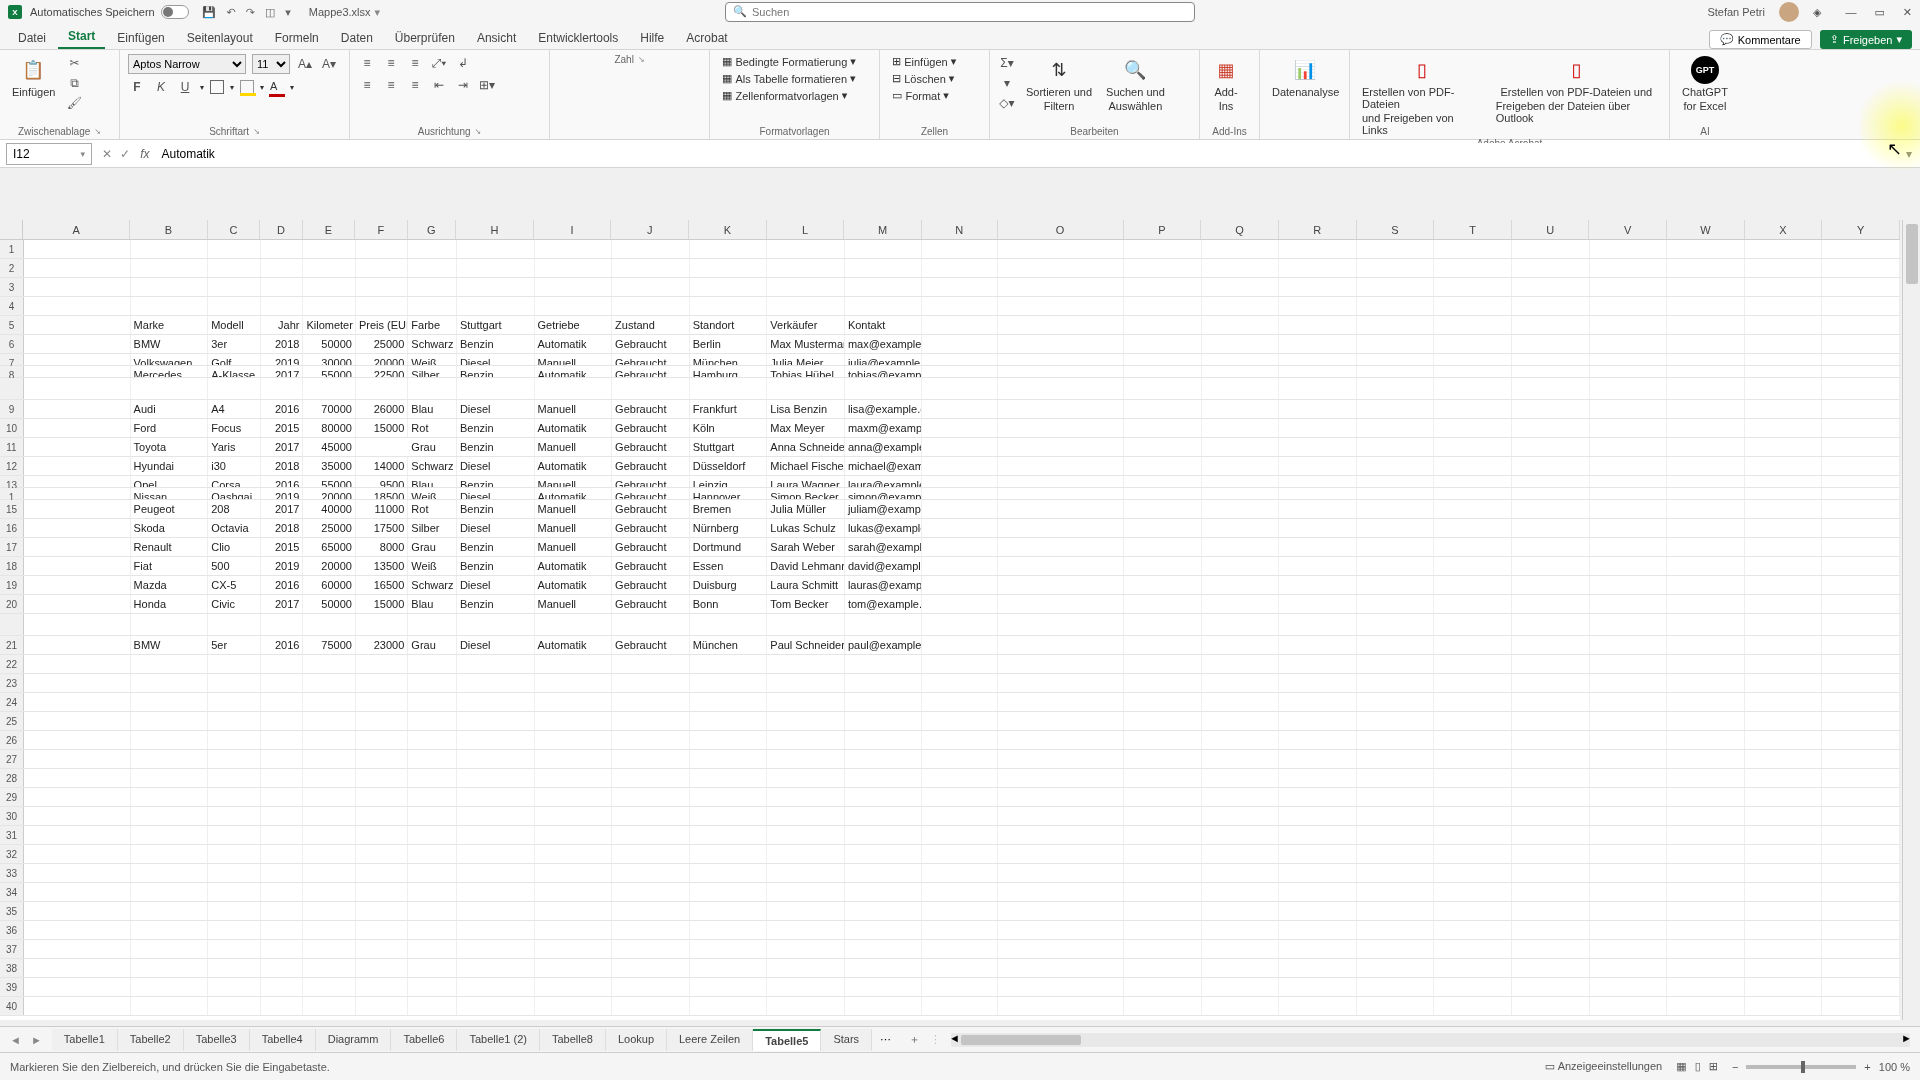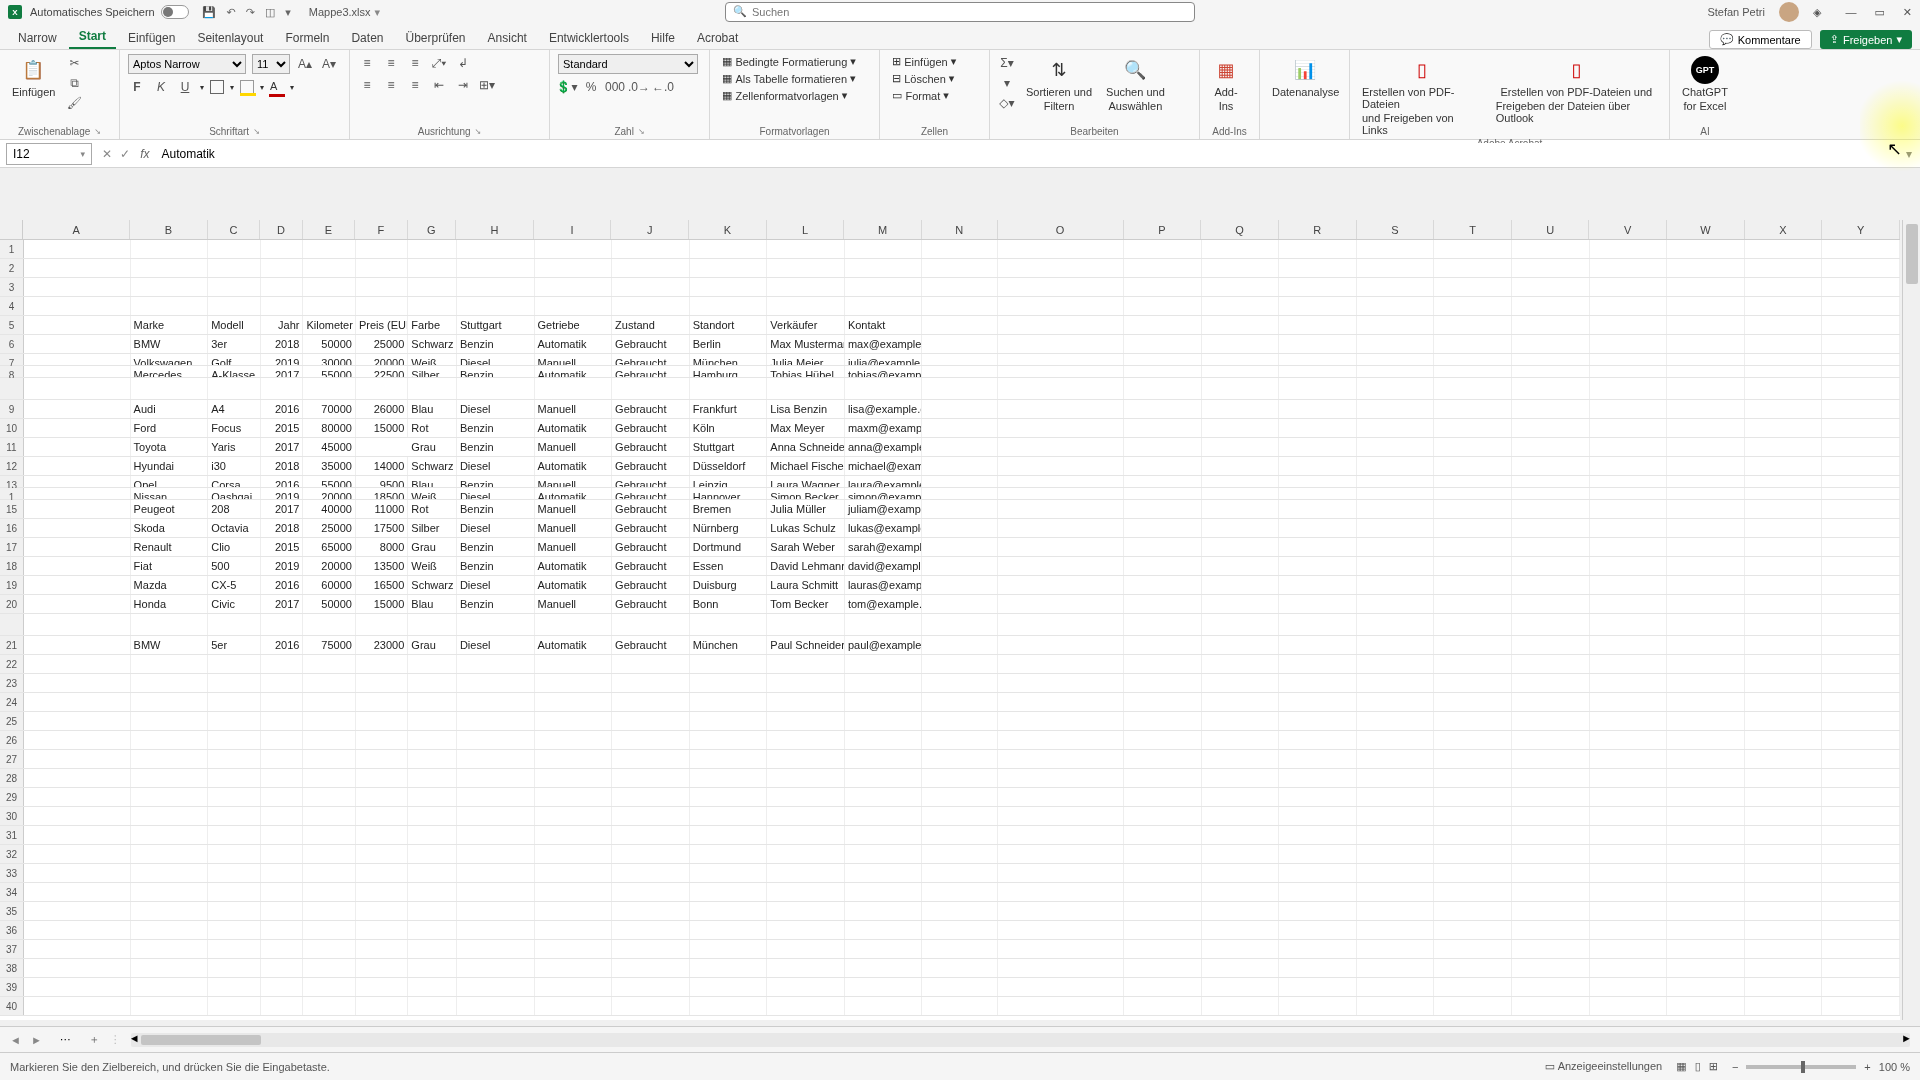--- a/index.html
+++ b/index.html
@@ -122,21 +122,21 @@
     <span>◈</span>
     <div class="winbtns">
       <span>—</span>
       <span>▭</span>
       <span>✕</span>
     </div>
   </div>
 </div>
 
 <div class="ribbon-tabs" id="ribbon-tabs">
-  <div class="tab">Narrow</div>
+  <div class="tab">Datei</div>
     <div class="tab active">Start</div>
     <div class="tab">Einfügen</div>
     <div class="tab">Seitenlayout</div>
     <div class="tab">Formeln</div>
     <div class="tab">Daten</div>
     <div class="tab">Überprüfen</div>
     <div class="tab">Ansicht</div>
     <div class="tab">Entwicklertools</div>
     <div class="tab">Hilfe</div>
     <div class="tab">Acrobat</div>
@@ -217,30 +217,20 @@
         <span class="icobtn">⊞▾</span>
       </div>
     </div>
     <div class="label">
         <span>Ausrichtung</span>
         <span class="launcher">↘</span>
       </div>
   </div>
 
   <div class="rgroup" style="width:160px;">
-    <div class="controls" style="flex-direction:column;gap:4px;">
-      <select class="numfmt"><option>Standard</option></select>
-      <div class="row">
-        <span class="icobtn">💲▾</span>
-        <span class="icobtn">%</span>
-        <span class="icobtn">000</span>
-        <span class="icobtn">.0→</span>
-        <span class="icobtn">←.0</span>
-      </div>
-    </div>
     <div class="label">
         <span>Zahl</span>
         <span class="launcher">↘</span>
       </div>
   </div>
 
   <div class="rgroup" style="width:170px;">
     <div class="controls">
         <div class="smallstack">
       <div class="smallbtn">
@@ -1595,20 +1585,34 @@
 </div>
 <div class="vscroll">
     <div class="thumb"></div>
   </div>
 
 <div class="sheetbar">
   <div class="nav">
     <span>◄</span>
     <span>►</span>
   </div>
+  <div class="sheettabs" id="sheettabs">
+      <div class="sheettab">Tabelle1</div>
+      <div class="sheettab">Tabelle2</div>
+      <div class="sheettab">Tabelle3</div>
+      <div class="sheettab">Tabelle4</div>
+      <div class="sheettab">Diagramm</div>
+      <div class="sheettab">Tabelle6</div>
+      <div class="sheettab">Tabelle1 (2)</div>
+      <div class="sheettab">Tabelle8</div>
+      <div class="sheettab">Lookup</div>
+      <div class="sheettab">Leere Zeilen</div>
+      <div class="sheettab active">Tabelle5</div>
+      <div class="sheettab">Stars</div>
+    </div>
   <span style="padding:0 8px;">⋯</span>
   <span class="addtab">＋</span>
   <span style="color:#bbb;">⋮</span>
   <div class="hscroll">
     <span style="position:absolute;left:-2px;top:-1px;">◄</span>
     <div class="hthumb"></div>
     <span style="position:absolute;right:-2px;top:-1px;">►</span>
   </div>
 </div>
 

